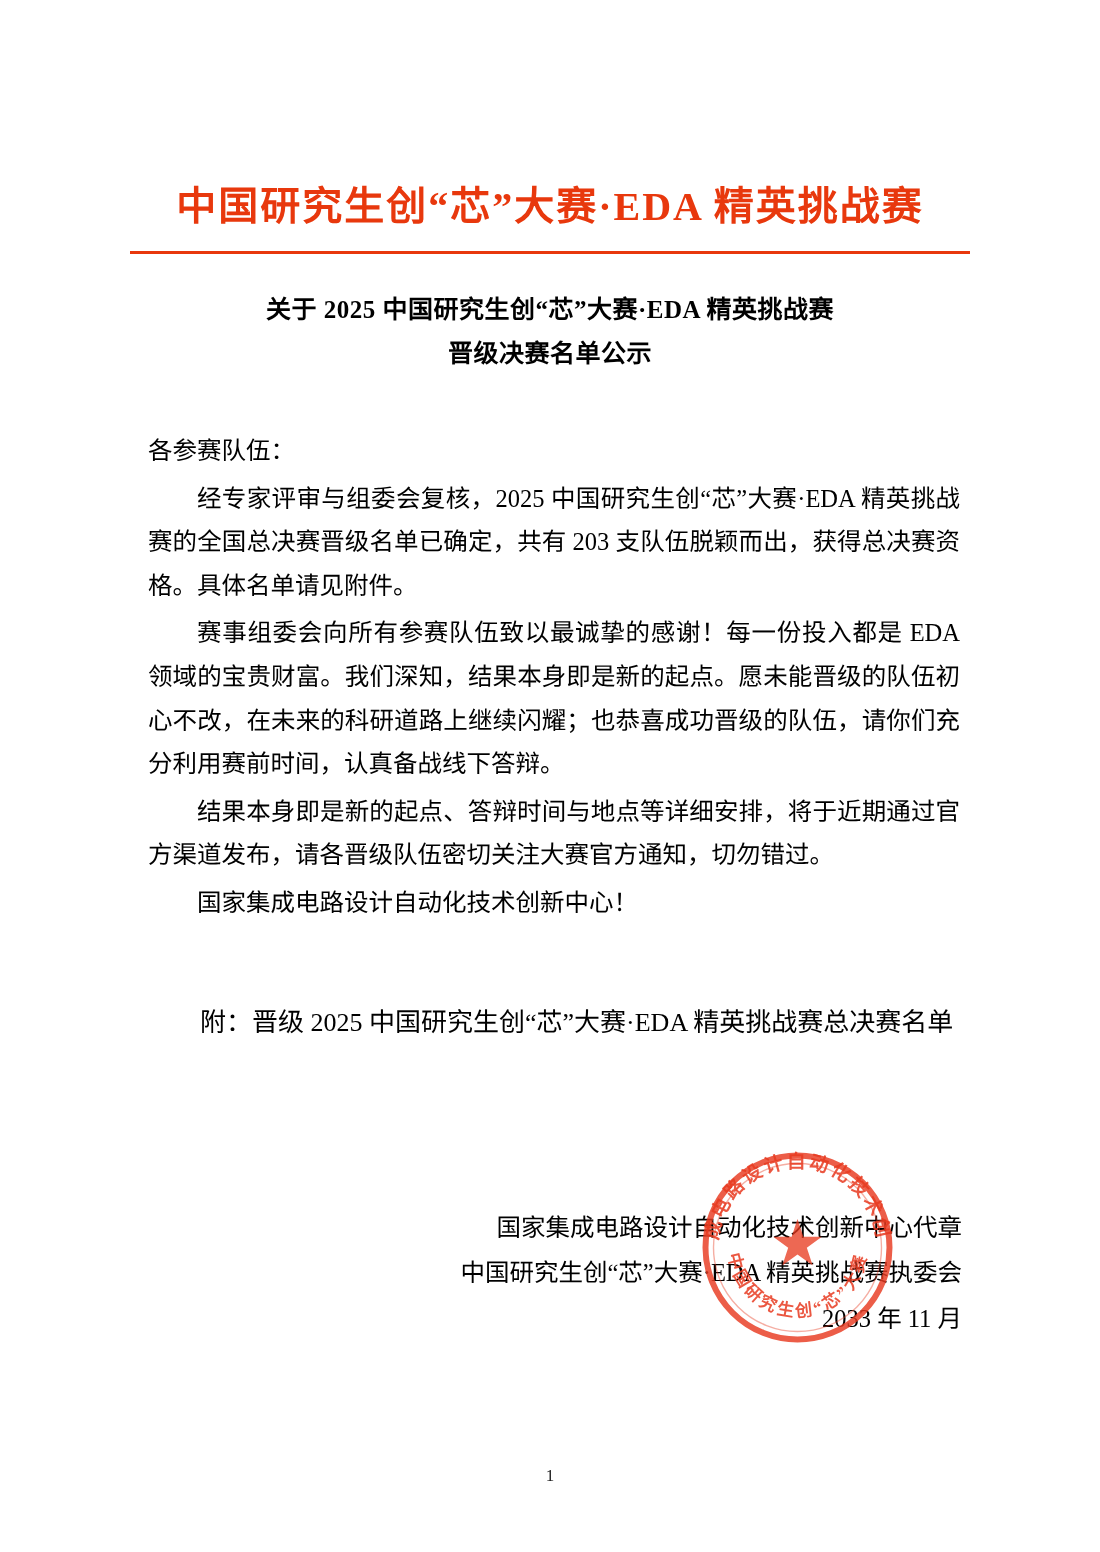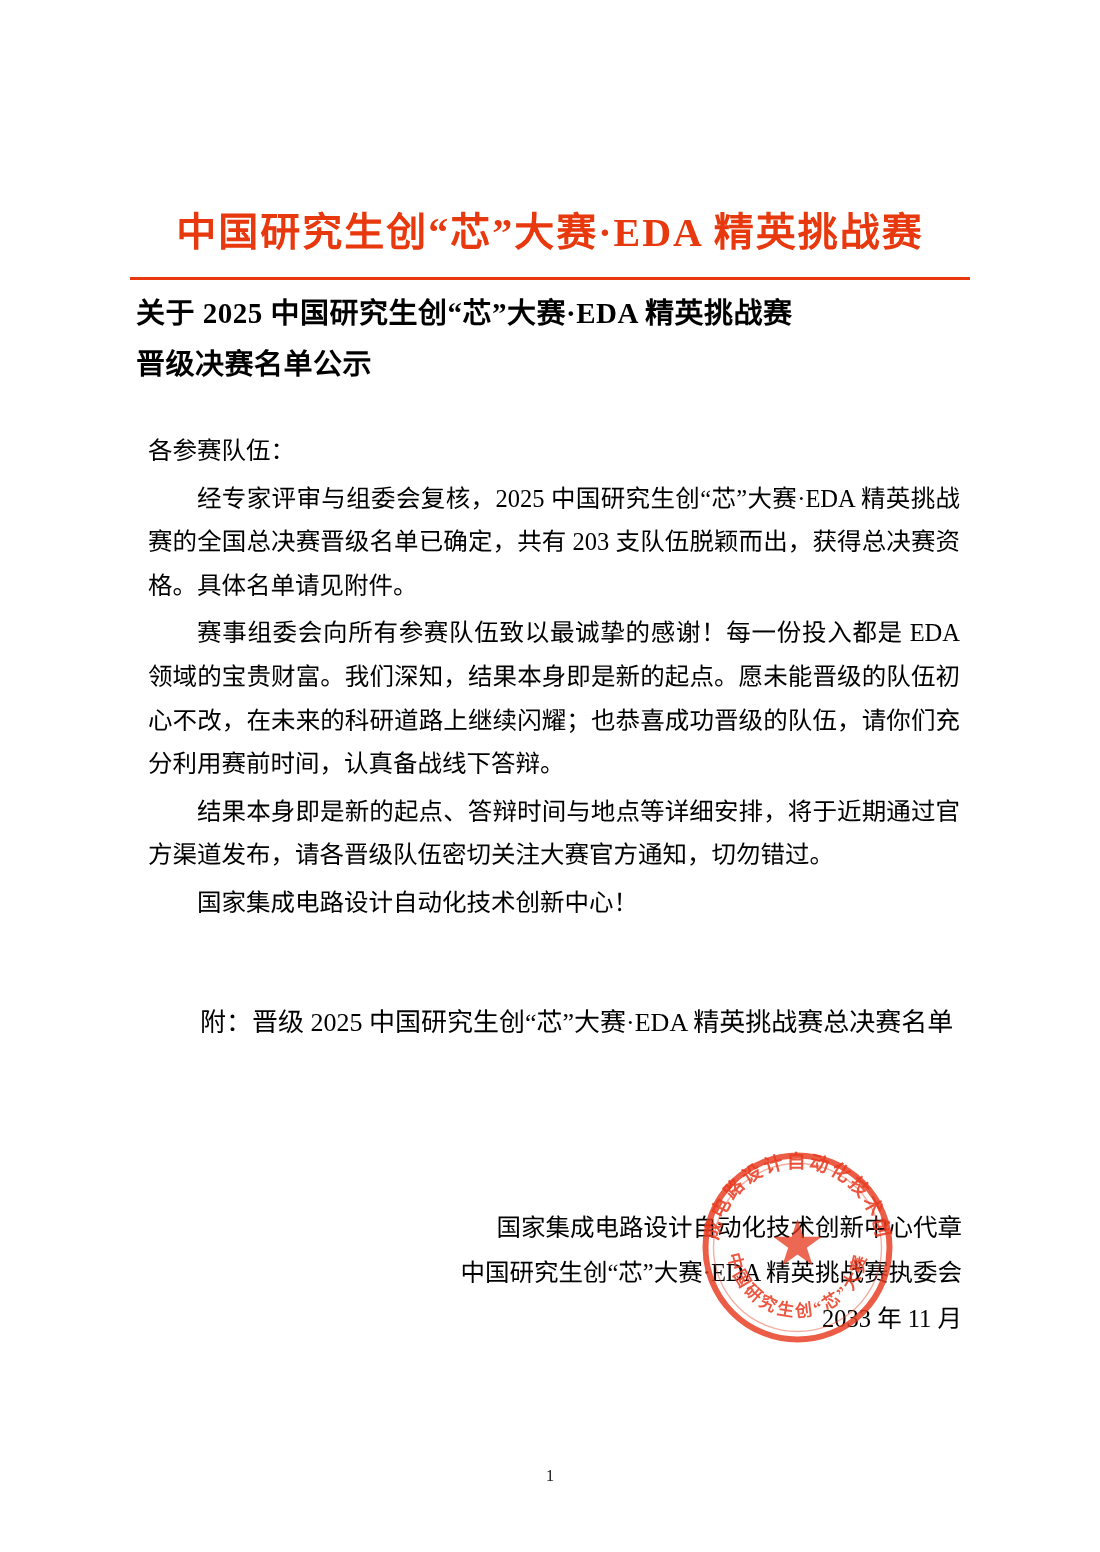--- a/index.html
+++ b/index.html
@@ -24,46 +24,46 @@
     height: 1552px;
   }
 
   
   .letterhead {
     position: absolute;
     left: 130px;
     top: 185px;
     width: 840px;
     text-align: center;
-    margin-top: 26px;
   }
   .letterhead-title {
     color: #e8380d;
     font-family: "Liberation Serif", "DejaVu Serif", serif;
     font-weight: bold;
     font-size: 40px;
     letter-spacing: 2px;
     white-space: nowrap;
     line-height: 1.1;
   }
   .letterhead-rule {
     margin-top: 22px;
     height: 3px;
     background: #e8380d;
     width: 100%;
   }
 
   
   .doc-title {
     position: absolute;
-    left: 136px;
+    left: 130px;
     top: 288px;
     width: 840px;
+    text-align: center;
     font-weight: bold;
-    font-size: 29px;
+    font-size: 25px;
     line-height: 1.75;
     letter-spacing: 0.5px;
   }
   .doc-title .line2 {
     display: block;
   }
 
   
   .body-block {
     position: absolute;

